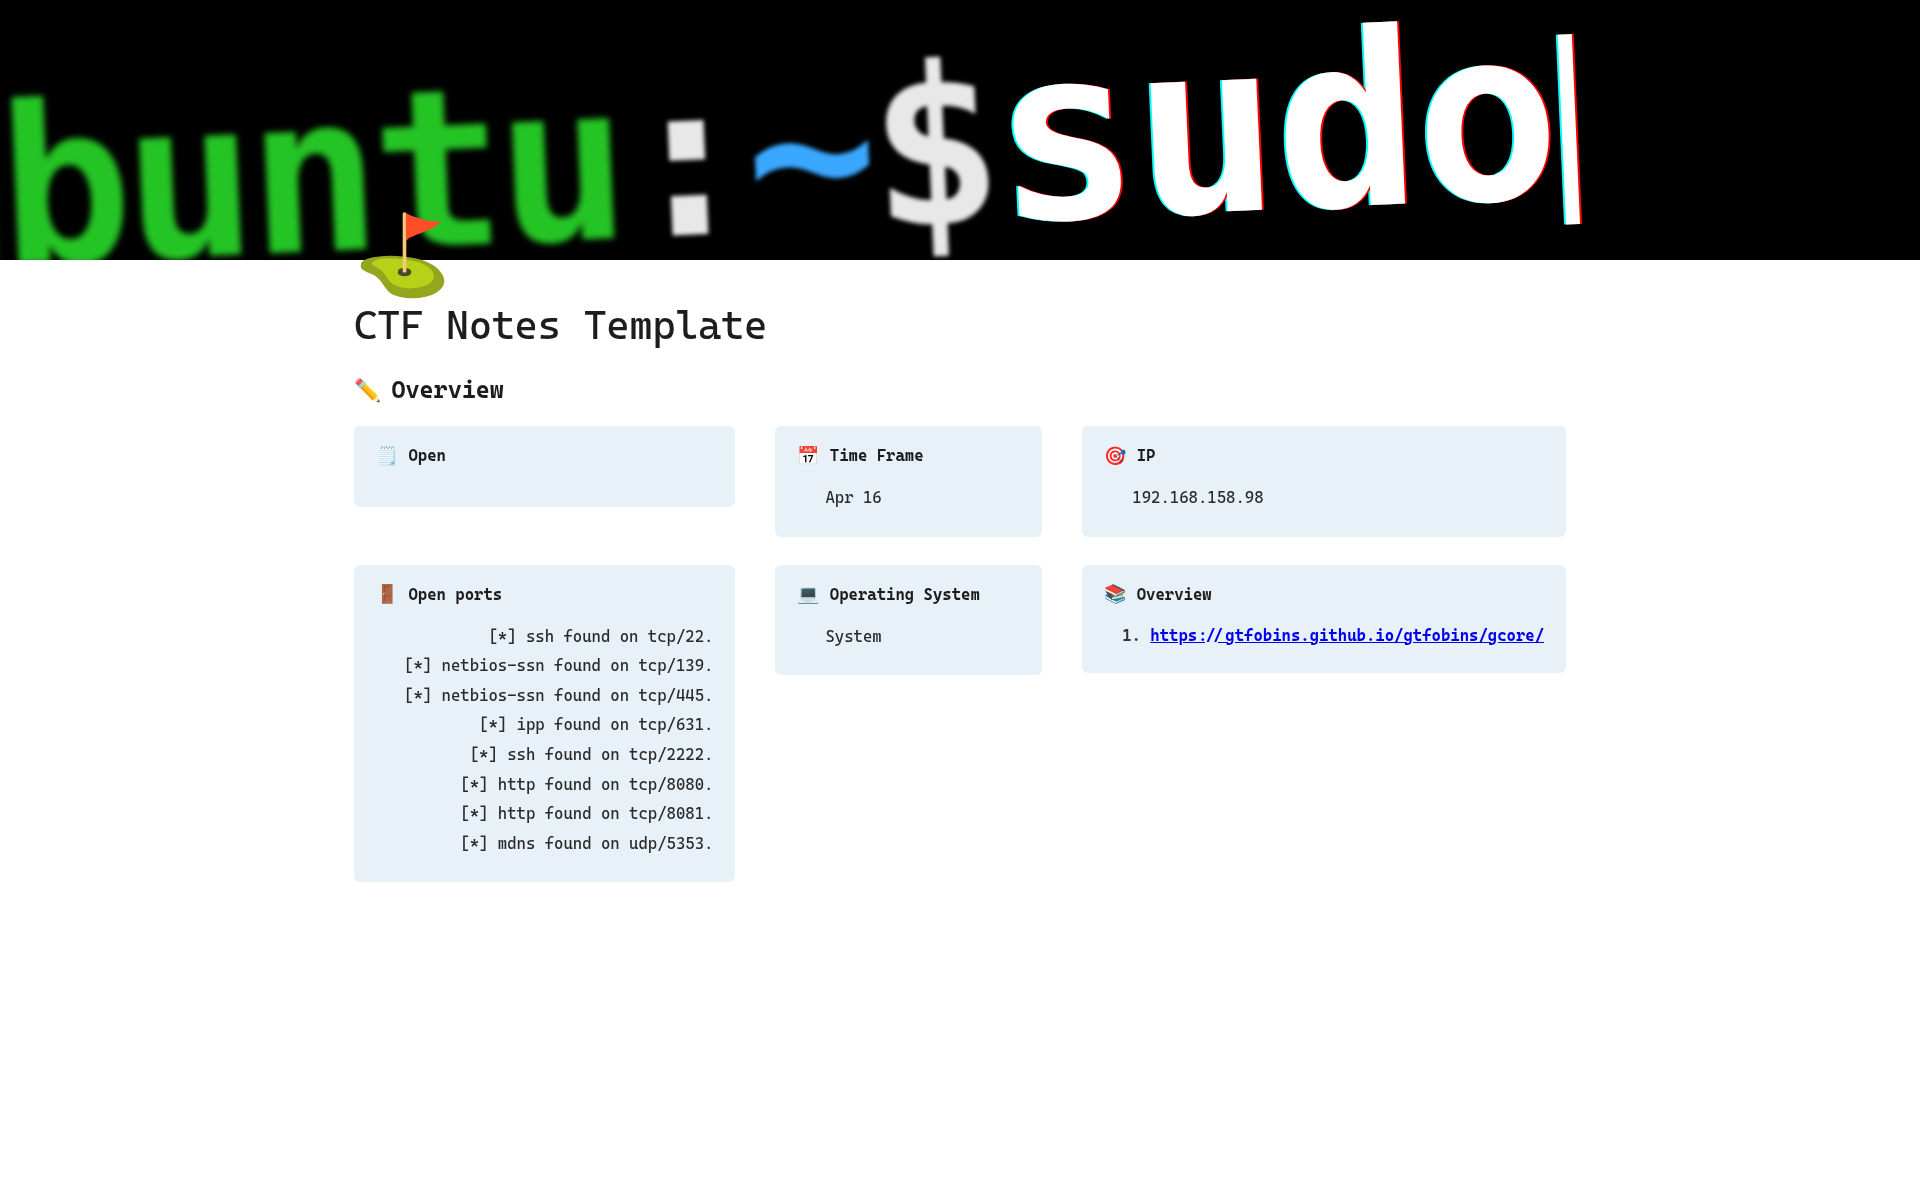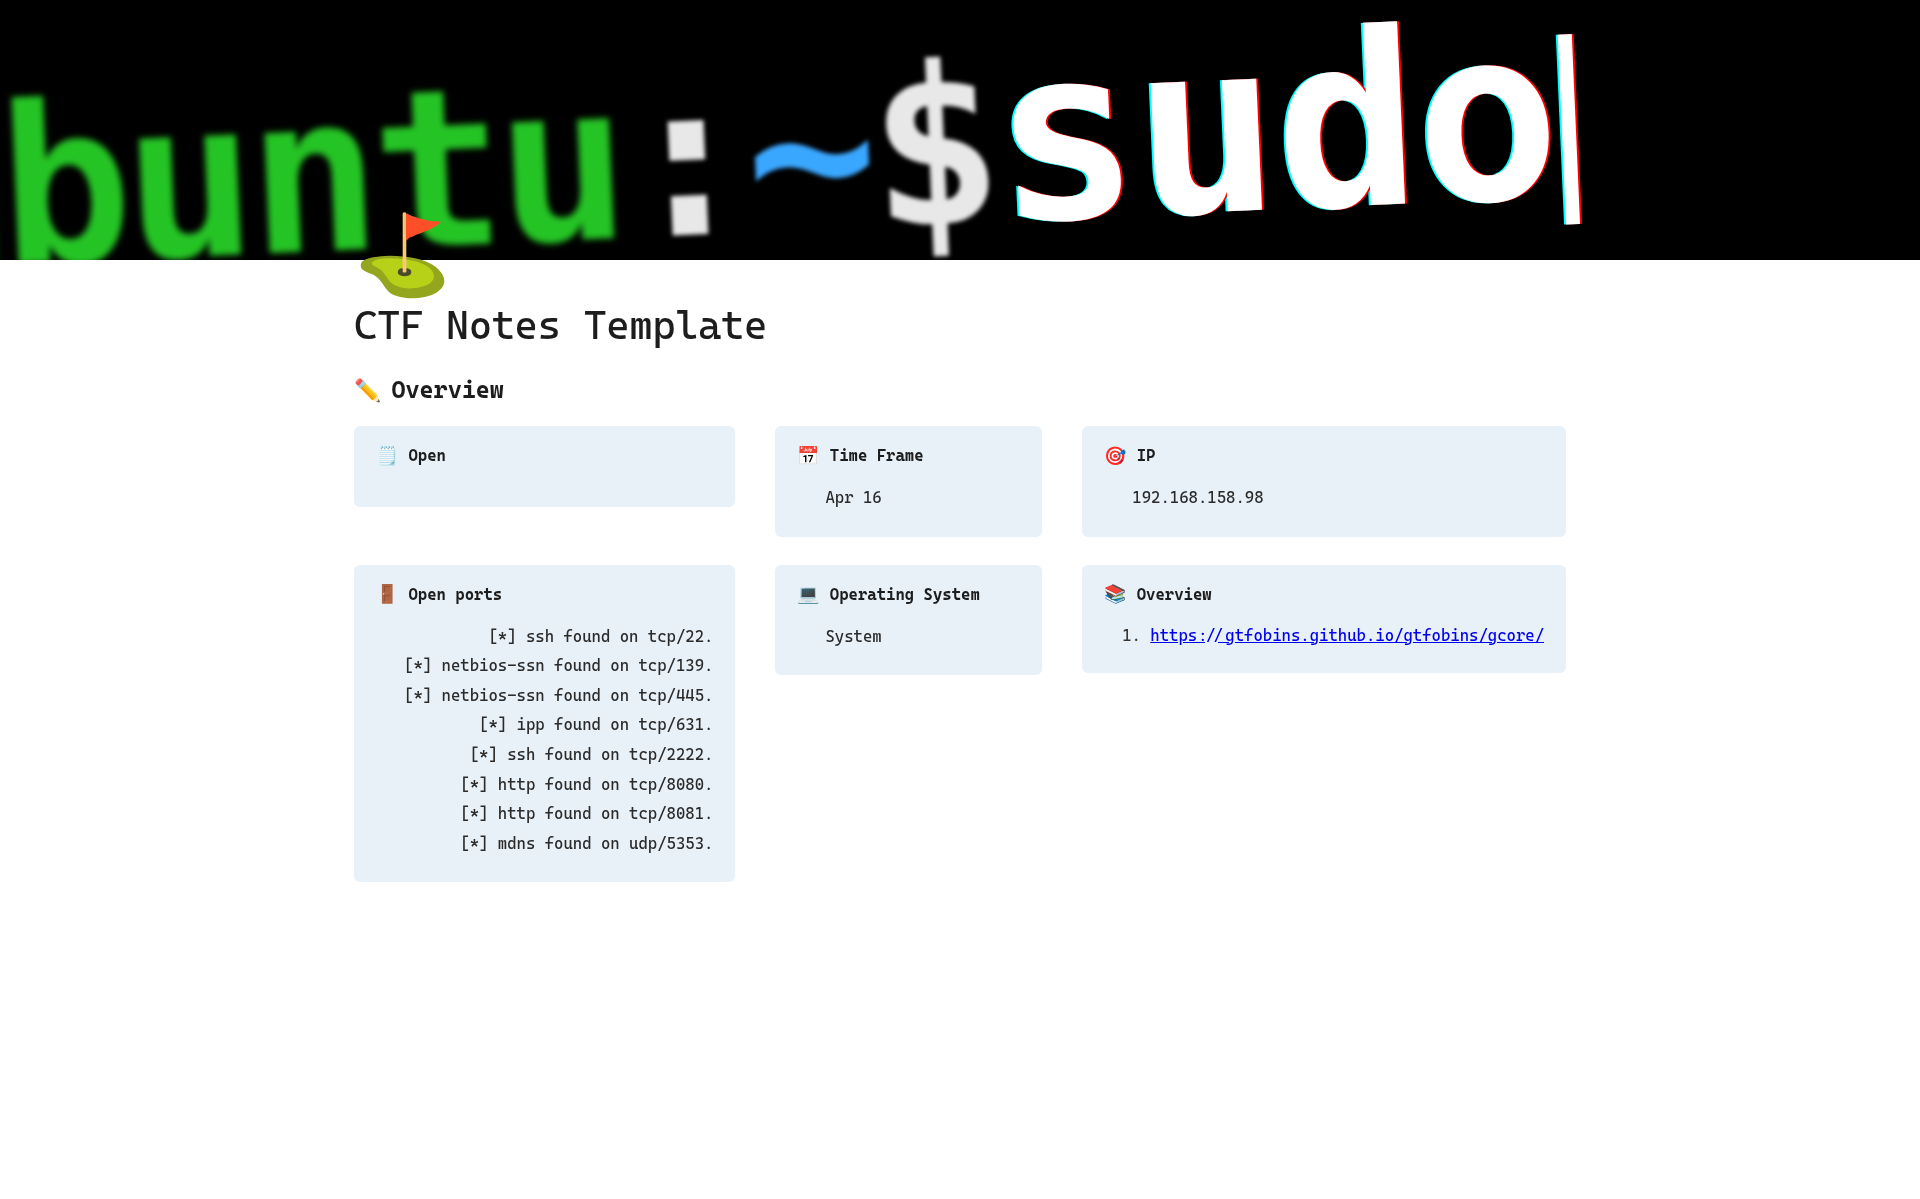--- a/index.html
+++ b/index.html
@@ -101,21 +101,21 @@
   .card-head .emoji { font-size:18px; line-height:1; }
 
   .card-body {
     font-size:16px;
     line-height:1.85;
     color:#2b2b2b;
     padding-left: 28px;
   }
   .card-body.ports { white-space: pre; padding-left: 28px; text-align: right; }
 
-  ol.resources { padding-left: 46px; }
+  ol.resources { padding-left: 46px; font-weight: bold; }
   ol.resources li { font-size:16px; line-height:1.7; }
 </style>
 </head>
 <body>
 
 <div class="cover">
   <div class="cover-inner" id="cover-inner">
       <span class="seg g1">u</span>
       <span class="seg g2">buntu</span>
       <span class="seg w1">:</span>

